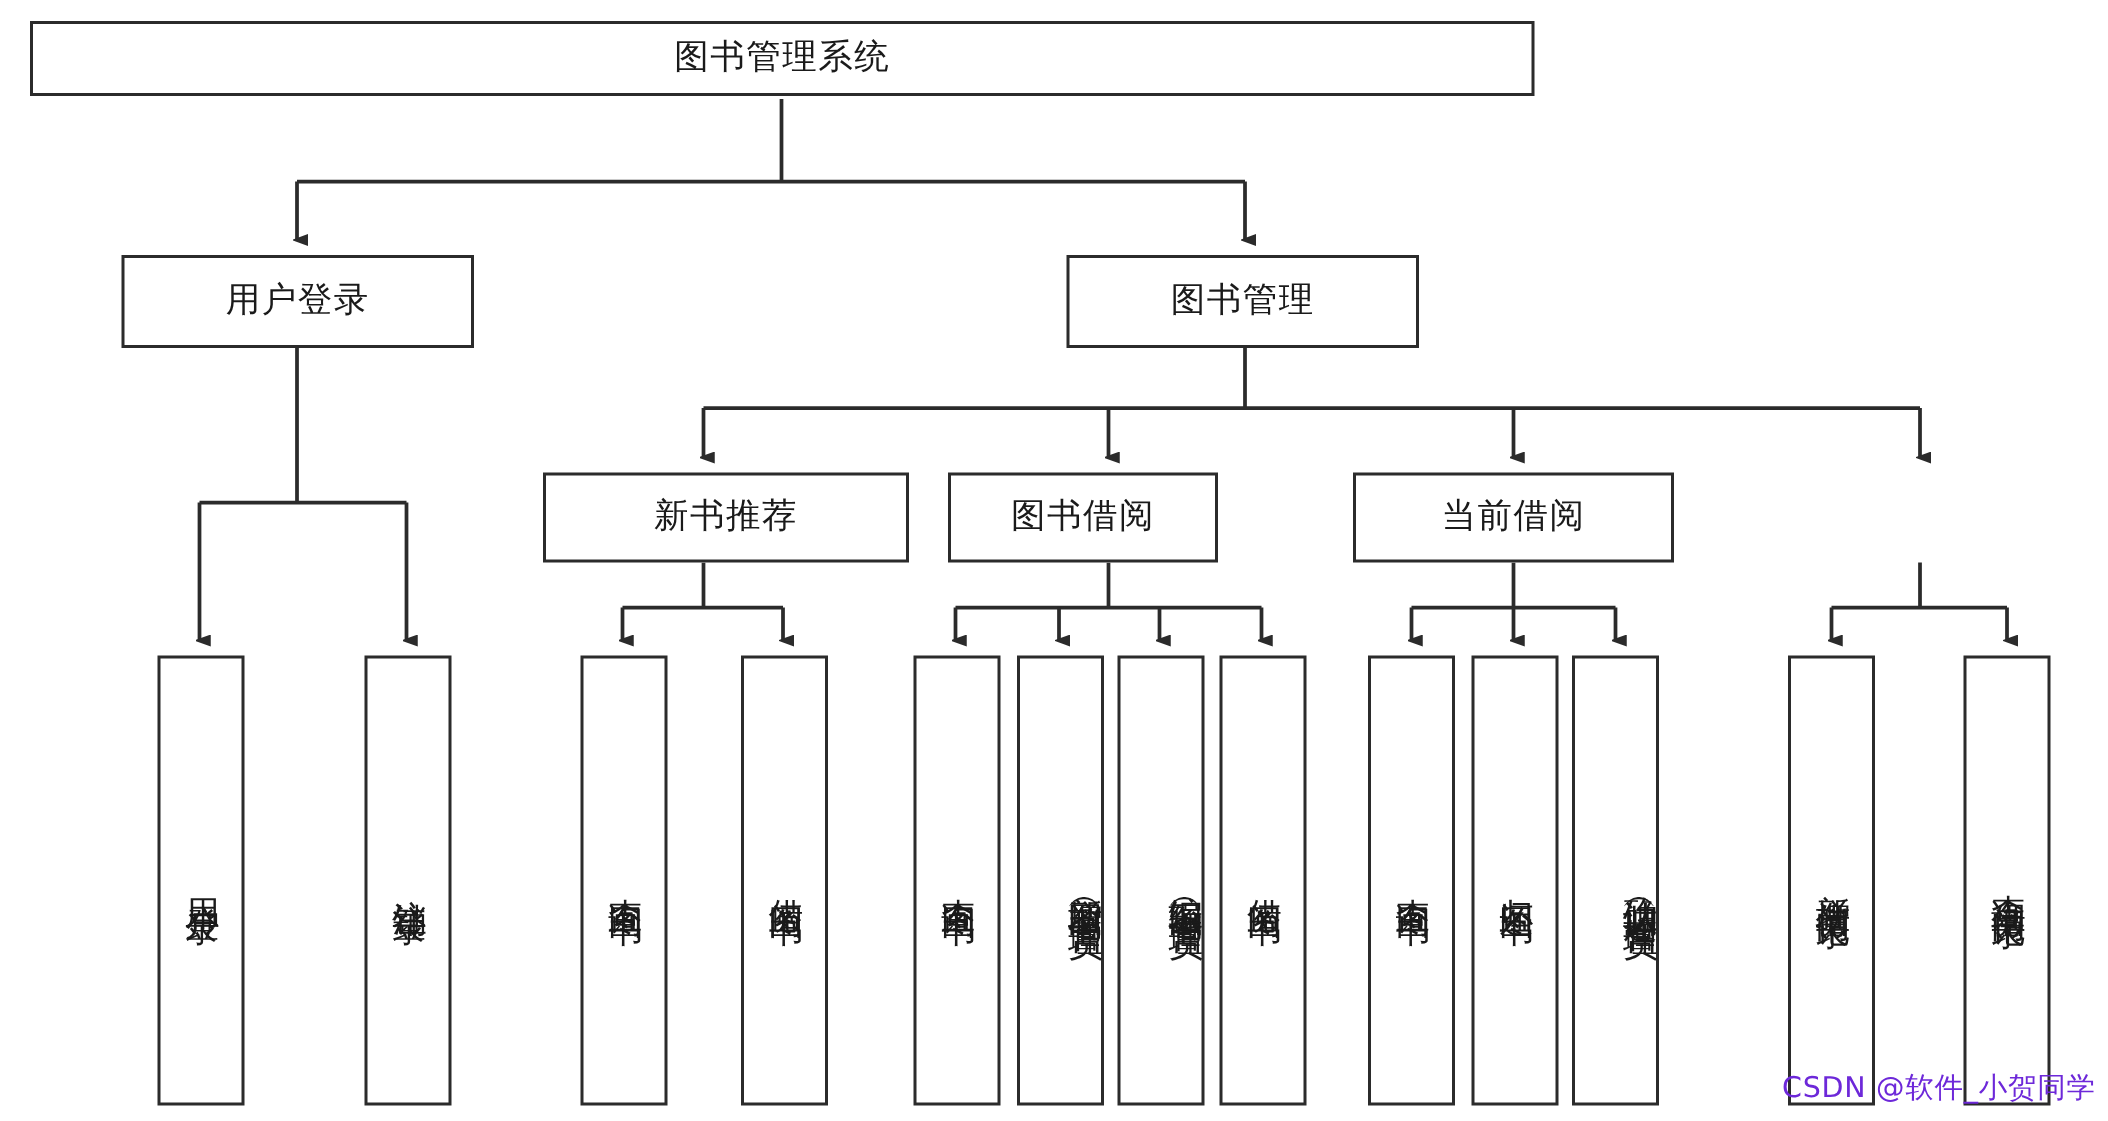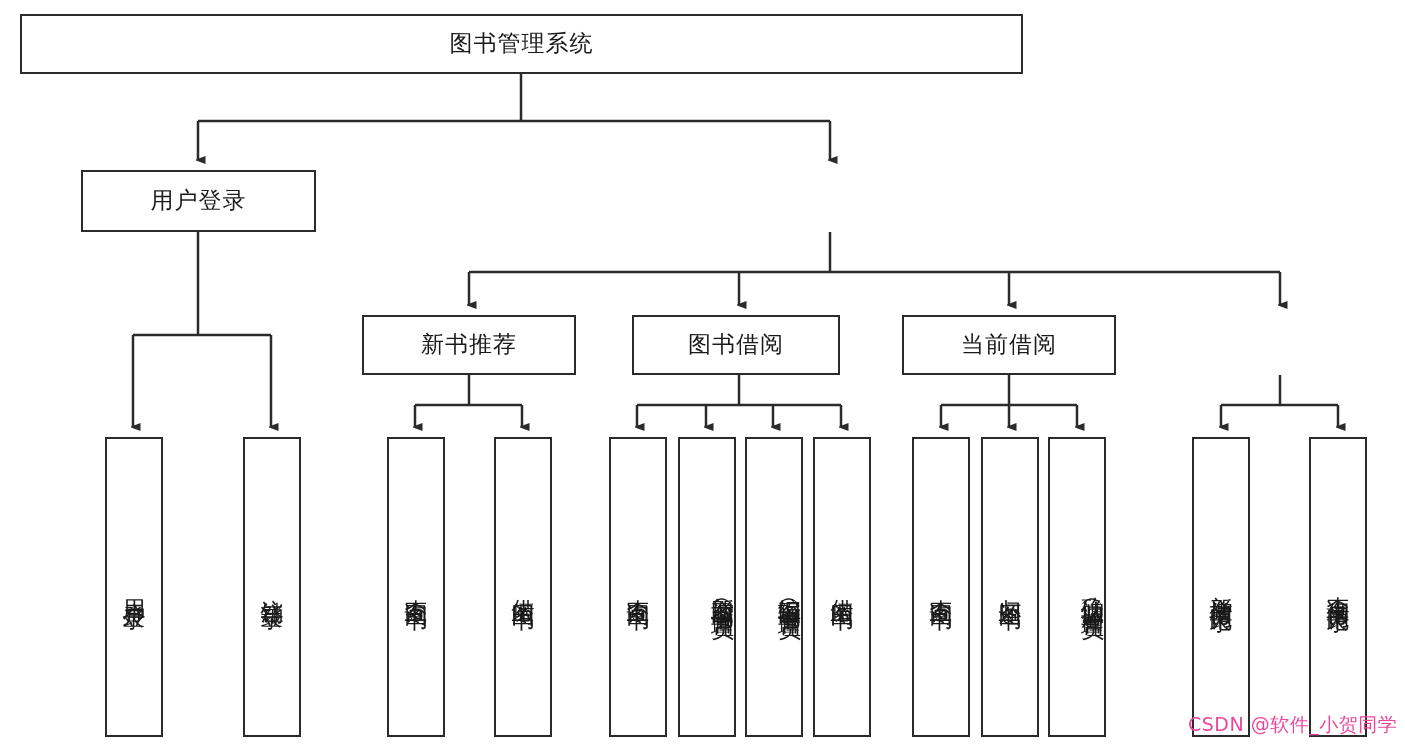--- a/index.html
+++ b/index.html
@@ -56,21 +56,21 @@
   }
   .node .label {
     display: block;
     white-space: nowrap;
   }
   #watermark {
     position: absolute;
     left: 1188px;
     top: 712px;
     font-size: 19px;
-    color: #ec4899;
+    color: #6d28d9;
     white-space: nowrap;
     letter-spacing: 0.5px;
   }
 </style>
 </head>
 <body>
 
 <div id="canvas">
 
   <svg id="wires" viewBox="0 0 1405 747">
@@ -116,32 +116,35 @@
       <path d="M1009,405 L1009,427" marker-end="url(#arrowhead)"></path>
       <path d="M1077,405 L1077,427" marker-end="url(#arrowhead)"></path>
 
       <path d="M1280,375 L1280,405"></path>
       <path d="M1221,405 L1338,405"></path>
       <path d="M1221,405 L1221,427" marker-end="url(#arrowhead)"></path>
       <path d="M1338,405 L1338,427" marker-end="url(#arrowhead)"></path>
     </g>
   </svg>
 
-  <div class="node horiz" style="left:20px; top:14px; width:1003px; height:60px;">
+  <div class="node horiz" style="left:20px; top:14px; width:1003px; height:50px;">
     <span class="label">图书管理系统</span>
   </div>
 
   <div class="node horiz" style="left:81px; top:170px; width:235px; height:62px;">
     <span class="label">用户登录</span>
   </div>
+  <div class="node horiz" style="left:711px; top:170px; width:235px; height:62px;">
+    <span class="label">图书管理</span>
+  </div>
 
-  <div class="node horiz" style="left:362px; top:315px; width:214px; height:60px;">
+  <div class="node horiz" style="left:362px; top:315px; width:244px; height:60px;">
     <span class="label">新书推荐</span>
   </div>
-  <div class="node horiz" style="left:632px; top:315px; width:208px; height:60px;">
+  <div class="node horiz" style="left:632px; top:315px; width:180px; height:60px;">
     <span class="label">图书借阅</span>
   </div>
   <div class="node horiz" style="left:902px; top:315px; width:214px; height:60px;text-align:center;">
     <span class="label">当前借阅</span>
   </div>
 
   <div class="node vert mid" style="left:105px; top:437px; width:58px; height:300px;">
     <span class="label">用户登录</span>
   </div>
   <div class="node vert mid" style="left:243px; top:437px; width:58px; height:300px;">

